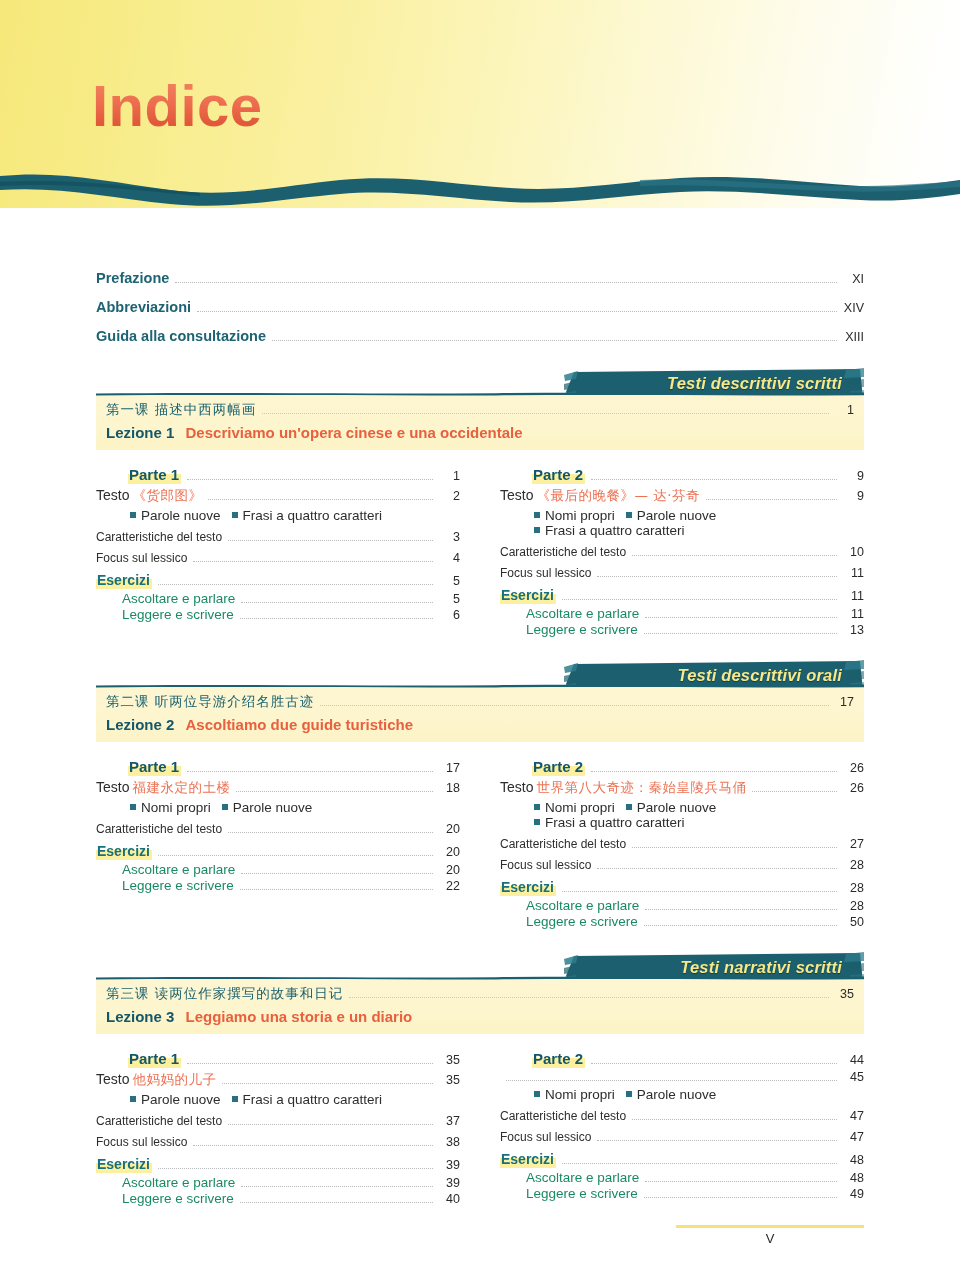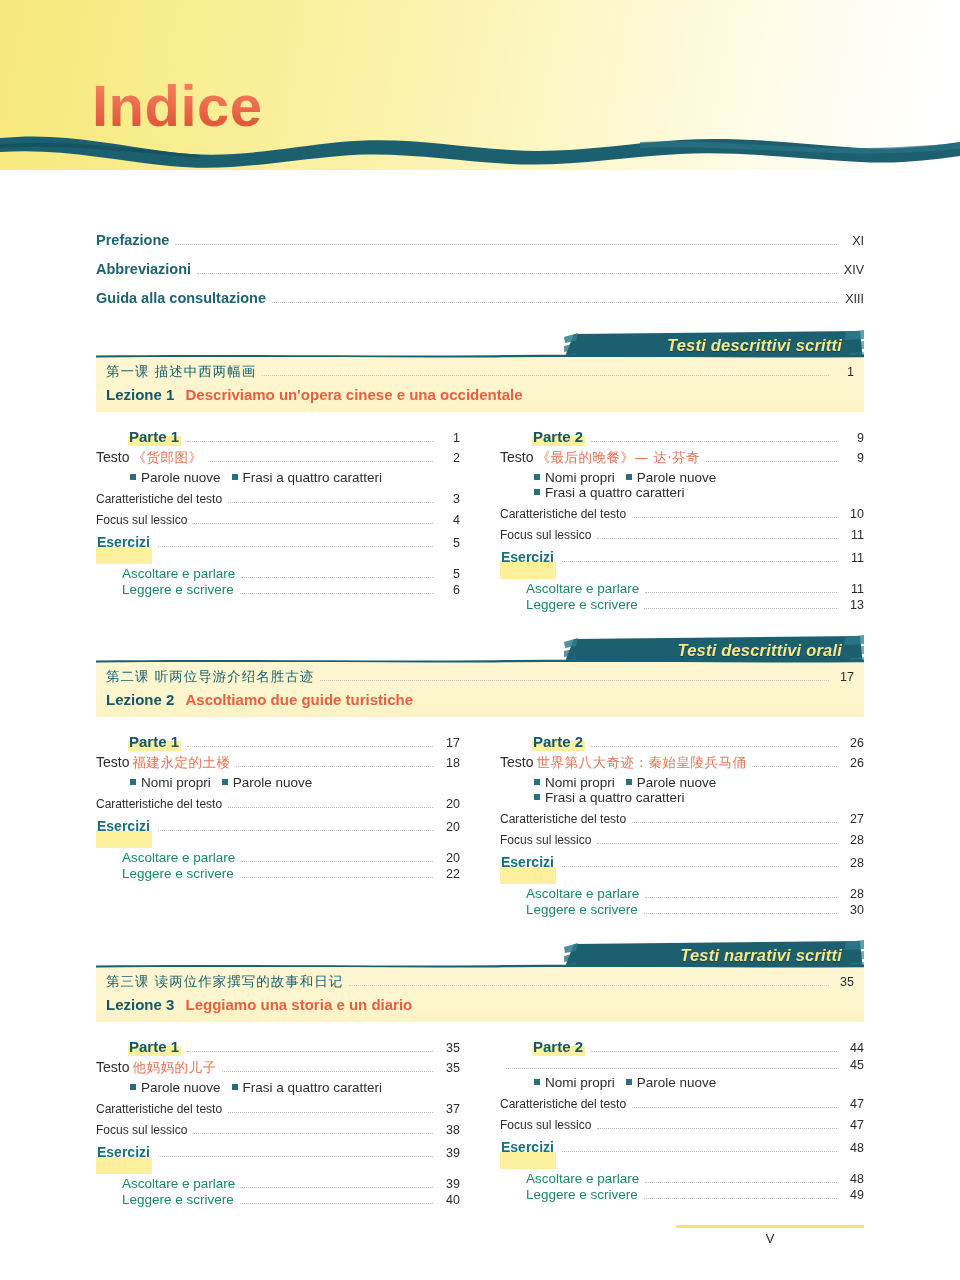--- a/index.html
+++ b/index.html
@@ -12,21 +12,21 @@
     background: #ffffff;
     font-family: "Liberation Sans", sans-serif;
     position: relative;
     overflow: hidden;
   }
 
   
   .header-banner {
     position: relative;
     width: 960px;
-    height: 170px;
+    height: 208px;
     overflow: hidden;
   }
   .header-gradient {
     position: absolute;
     inset: 0;
     background: linear-gradient(100deg,
         #f6e87a 0%,
         #f8ed8e 18%,
         #faf0a0 34%,
         #fcf5bb 52%,
@@ -227,21 +227,21 @@
   
   .row-plain { margin-bottom: 7px; }
   .plain-label { font-size: 12px; color: #2d2d2d; }
 
   
   .row-eserc { margin-bottom: 2px; }
   .eserc-label {
     font-size: 14px;
     font-weight: bold;
     color: #17707c;
-    padding: 0 2px 14px 1px;
+    padding: 0 2px 1px 1px;
     background: linear-gradient(180deg, rgba(253,243,150,0) 42%, #fdf09a 44%, #fcefa0 100%);
   }
   .row-sub { margin-bottom: 1px; padding-left: 26px; }
   .sub-label {
     font-size: 13.5px;
     color: #1a8a63;
   }
 
   
   .footer {
@@ -565,21 +565,21 @@
     </div>
     <div>
                 <div class="toc-row row-sub">
                   <span class="toc-label sub-label">Ascoltare e parlare</span>
                   <span class="dots"></span>
                   <span class="toc-page">28</span>
                 </div>
                 <div class="toc-row row-sub">
                   <span class="toc-label sub-label">Leggere e scrivere</span>
                   <span class="dots"></span>
-                  <span class="toc-page">30</span>
+                  <span class="toc-page">50</span>
                 </div>
               </div>
   </div>
 </div>
     </div>
   </div>
 
   <div class="unit">
     <div class="unit-banner-row">
       <svg class="brush-tab" viewBox="0 0 300 34" preserveAspectRatio="none">

